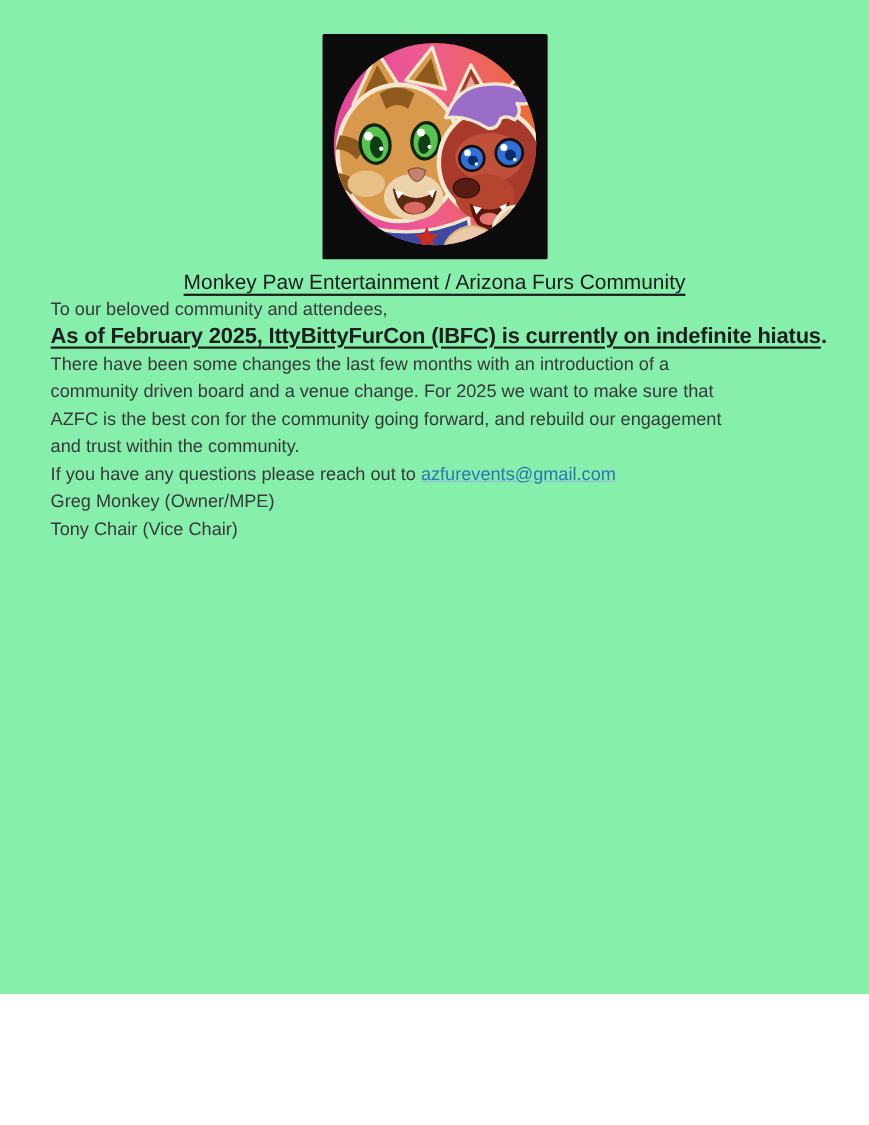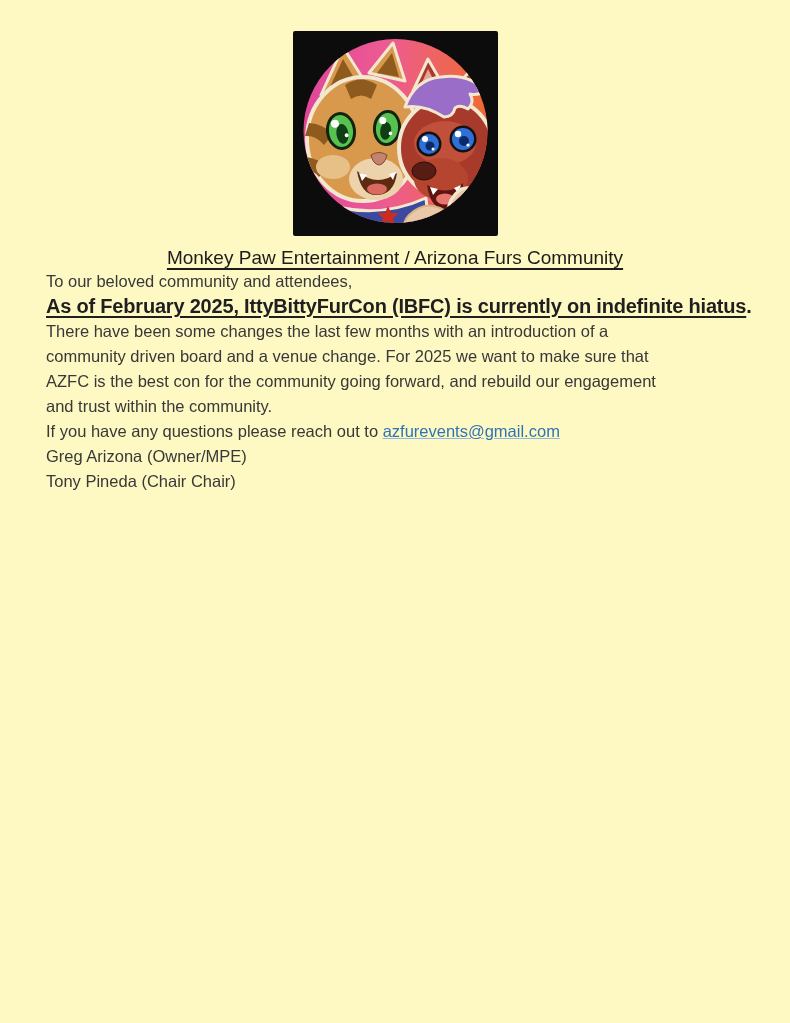--- a/index.html
+++ b/index.html
@@ -1,17 +1,17 @@
 <!DOCTYPE html>
 <html><head>
 <meta charset="utf-8">
 <style>
   html,body{margin:0;padding:0;background:#ffffff;}
   .page{
-    width:790px;height:1023px;background:#fef9c3;position:relative;overflow:hidden;
+    width:790px;height:904px;background:#86efac;position:relative;overflow:hidden;
     font-family:"Liberation Sans", sans-serif;color:#383838;
   }
   .logo{display:block;margin:31px auto 0;width:205px;height:205px;}
   .title{
     margin:11px 0 0;text-align:center;font-weight:400;font-size:19px;color:#1c1c1c;
     text-decoration:underline;text-underline-offset:4px;text-decoration-thickness:1.5px;
   }
   .letter-body{width:612px;margin-left:46px;font-size:16.5px;line-height:25px;}
   .letter-body p{margin:0;}
   .salutation{margin-top:36px;}
@@ -136,18 +136,18 @@
 
 
     <p class="hiatus"><span class="u">As of February 2025, IttyBittyFurCon (IBFC) is currently on indefinite hiatus</span><span>.</span></p>
 
 
     <p class="p-changes">There have been some changes the last few months with an introduction of a community driven board and a venue change. For 2025 we want to make sure that AZFC is the best con for the community going forward, and rebuild our engagement and trust within the community.</p>
 
 
     <p class="contact"><span>If you have any questions please reach out to </span><a class="email" href="#">azfurevents@gmail.com</a></p>
 
-    <p class="sig-1">Greg Arizona (Owner/MPE)</p>
+    <p class="sig-1">Greg Monkey (Owner/MPE)</p>
 
-    <p class="sig-2">Tony Pineda (Chair Chair)</p>
+    <p class="sig-2">Tony Chair (Vice Chair)</p>
 
   </div>
 </div>
 
 </body></html>

